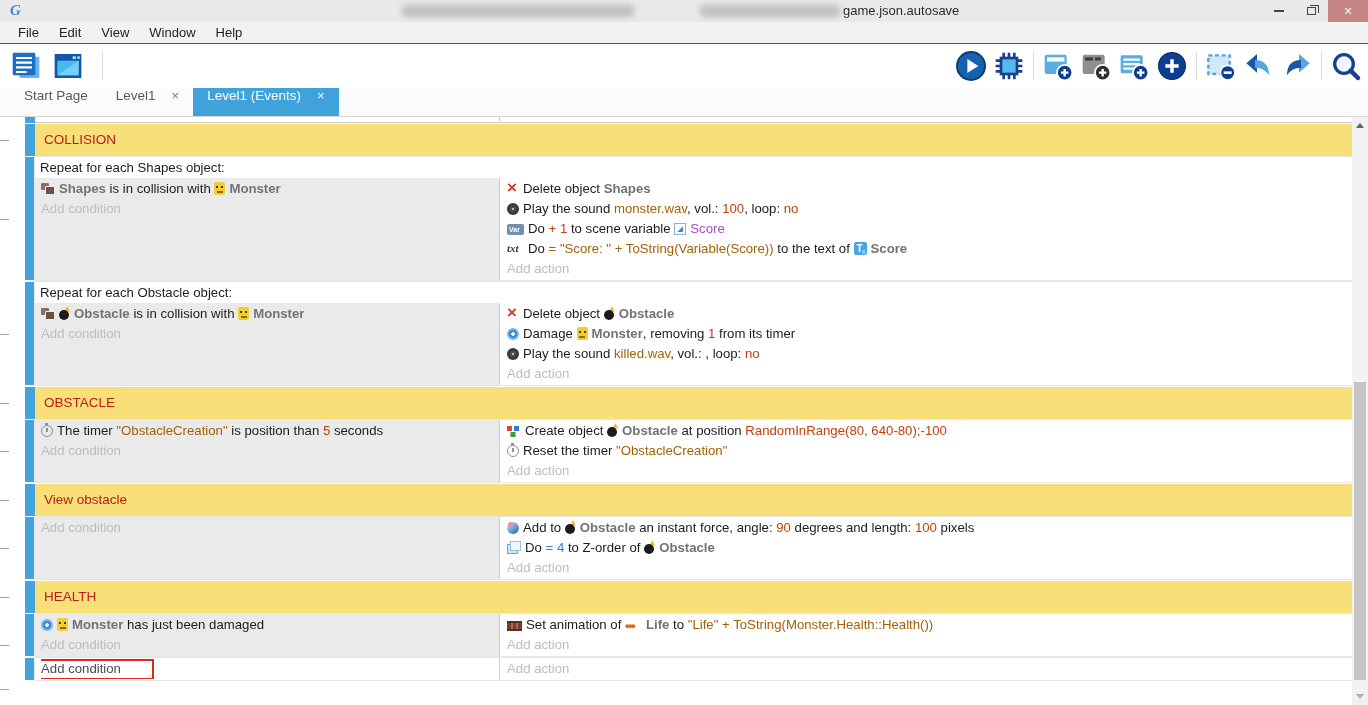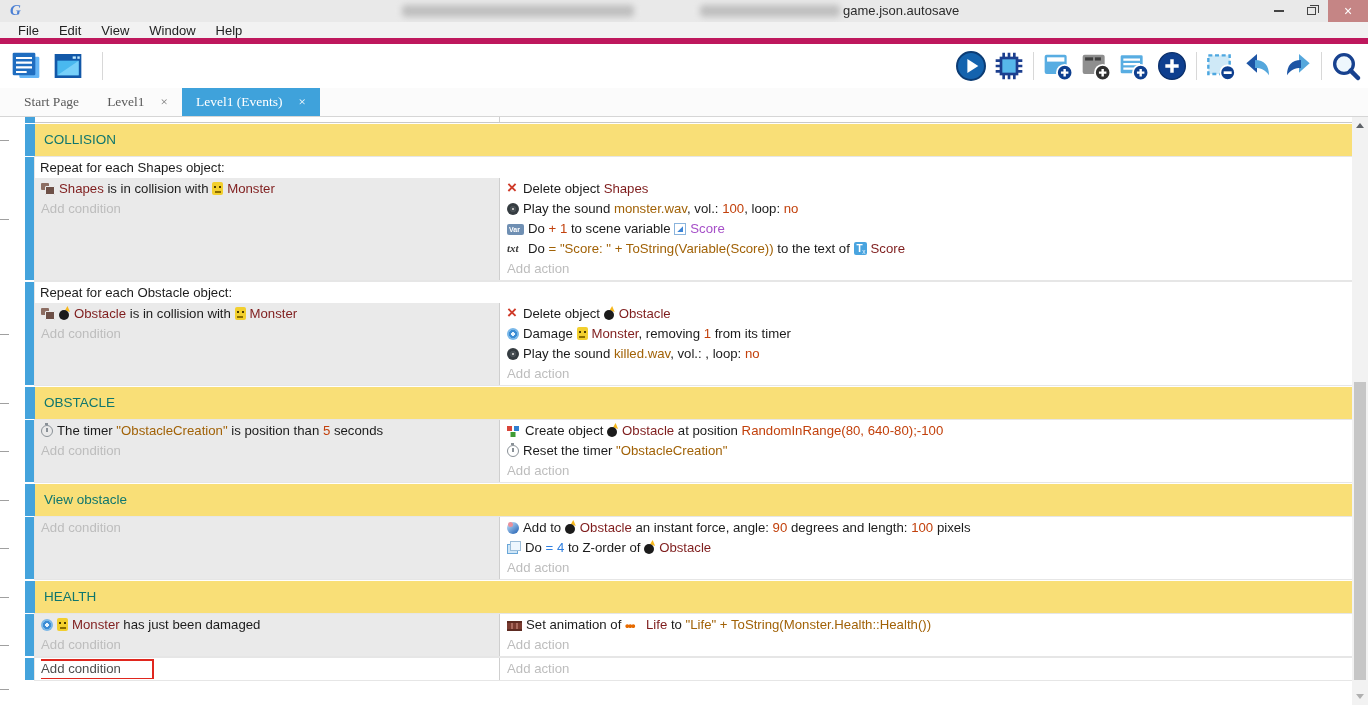--- a/index.html
+++ b/index.html
@@ -15,57 +15,57 @@
   .title-text { position:absolute; left:843px; top:3px; font-size:13px; color:#2b2b2b; }
   .win-controls { position:absolute; right:0; top:0; height:22px; display:flex; }
   .win-btn { width:33px; height:22px; display:flex; align-items:center; justify-content:center; }
   .win-btn.close { width:40px; background:#c58585; }
   .glyph-min { width:10px; height:2px; background:#444; }
   .glyph-restore { width:9px; height:8px; border:1px solid #444; position:relative; background:#e9e9e9; }
   .glyph-restore::before { content:""; position:absolute; left:2px; top:-3px; width:8px; height:7px; border:1px solid #444; border-bottom:none; border-left:none; }
   .glyph-close { color:#fff; font-size:14px; line-height:14px; }
 
   
-  .menubar { position:absolute; left:0; top:22px; width:1368px; height:22px; background:#f2f2f2; display:flex; align-items:center; padding-left:8px; border-bottom:6px solid #be185d; }
+  .menubar { position:absolute; left:0; top:22px; width:1368px; height:22px; background:#f2f2f2; display:flex; align-items:center; padding-left:8px; border-bottom:1px solid #be185d; }
   .menu-item { font-size:13px; color:#222; padding:0 10px; }
 
   
   .toolbar { position:absolute; left:0; top:44px; width:1368px; height:44px; background:#fff; display:flex; align-items:center; }
   .tb-left { display:flex; align-items:center; gap:10px; padding-left:10px; }
   .tb-right { margin-left:auto; display:flex; align-items:center; padding-right:6px; }
   .tb-sep { width:1px; height:28px; background:#d8d8d8; margin:0 8px; }
   .tb-icon { width:32px; height:32px; display:inline-block; }
   .tb-icon svg { width:32px; height:32px; display:block; }
   .tb-group { display:flex; align-items:center; gap:6px; }
 
   
   .tabbar { position:absolute; left:0; top:88px; width:1368px; height:29px; background:#fbfbfb; display:flex; align-items:stretch; padding-left:10px; border-bottom:1px solid #d6d6d6; }
-  .tab { display:flex; align-items:center; gap:16px; font-size:13.5px; color:#5a5a5a; padding:0 14px;font-family:Liberation Serif, serif; }
+  .tab { display:flex; gap:16px; font-size:13.5px; color:#5a5a5a; padding:0 14px; }
   .tab .tab-close { color:#777; font-size:13px; }
   .tab.active { background:#3fa2db; color:#fff; }
   .tab.active .tab-close { color:#fff; }
 
   
   .events-area { position:absolute; left:0; top:117px; width:1368px; height:588px; background:#fff; overflow:hidden; }
   .gutter { position:absolute; left:0; top:0; width:25px; height:100%; }
   .tick { position:absolute; left:0; width:9px; border-top:1px solid #a0a0a0; }
   .blocks { position:absolute; left:25px; top:0; width:1327px; }
   .block { display:flex; margin-bottom:2px; }
   .block.group, .block.partial { margin-bottom:1px; }
   .bluebar { width:10px; flex:none; background:#44a3dc; }
-  .group-label { flex:1; height:32px; line-height:32px; background:#f9df77; padding-left:9px; font-size:13.5px; color:#0f766e; }
+  .group-label { flex:1; height:32px; line-height:32px; background:#f9df77; padding-left:9px; font-size:13.5px; color:#b91c1c; }
   .event-content { flex:1; background:#fff; box-shadow:0 0 0 1px #e6e6e6; }
   .repeat-header { height:21px; line-height:21px; padding-left:5px; font-size:13.2px; color:#1d1d1d; }
   .event-body { display:flex; align-items:stretch; }
   .cond-col { width:465px; flex:none; background:#eaeaea; border-right:1px solid #cfcfcf; padding:1px 0 1px 6px; }
   .block.fresh .cond-col { background:#fff; }
   .act-col { flex:1; background:#fff; padding:1px 0 1px 7px; }
   .ev-line { height:20px; line-height:20px; font-size:13.2px; white-space:nowrap; overflow:hidden; position:relative; }
   .sg-plain { color:#1c1c1c; }
-  .sg-object { color:#7f1d1d; font-weight:400;margin-top:13px; }
+  .sg-object { color:#737373; font-weight:700;margin-top:13px; }
   .sg-green { color:#c2410c; }
   .sg-blue { color:#2f7fe0; }
   .sg-purple { color:#a64fc8; }
   .sg-gray { color:#a16207; }
   .sg-muted { color:#bdbdbd; }
   .sg-dark { color:#4e4e4e; }
   .red-box { position:absolute; left:-7px; top:0px; width:120px; height:21px; border:2px solid #e0271e; pointer-events:none; }
   .partial-content { flex:1; display:flex; border-bottom:1px solid #c9c9c9; height:6px; background:#fff; }
   .partial-cond { width:465px; border-right:1px solid #cfcfcf; }
   .partial-act { flex:1; }

